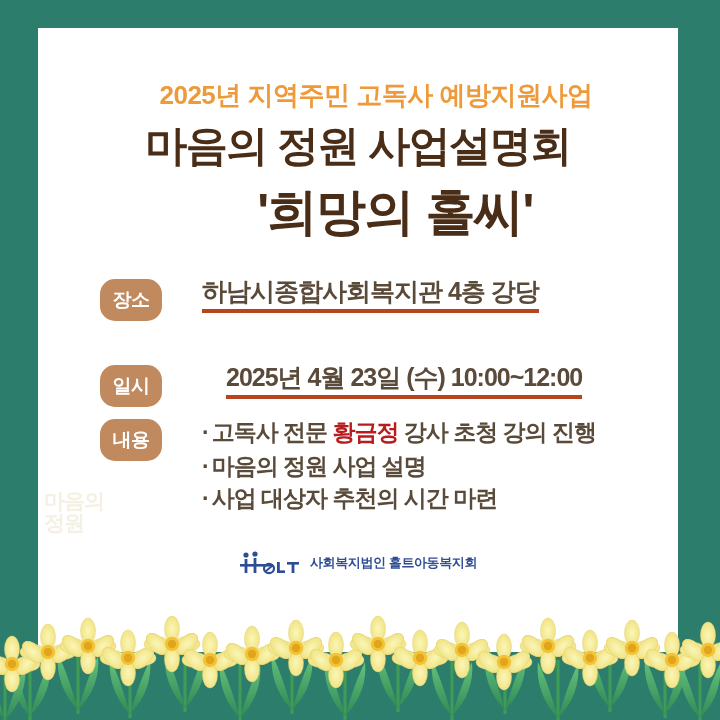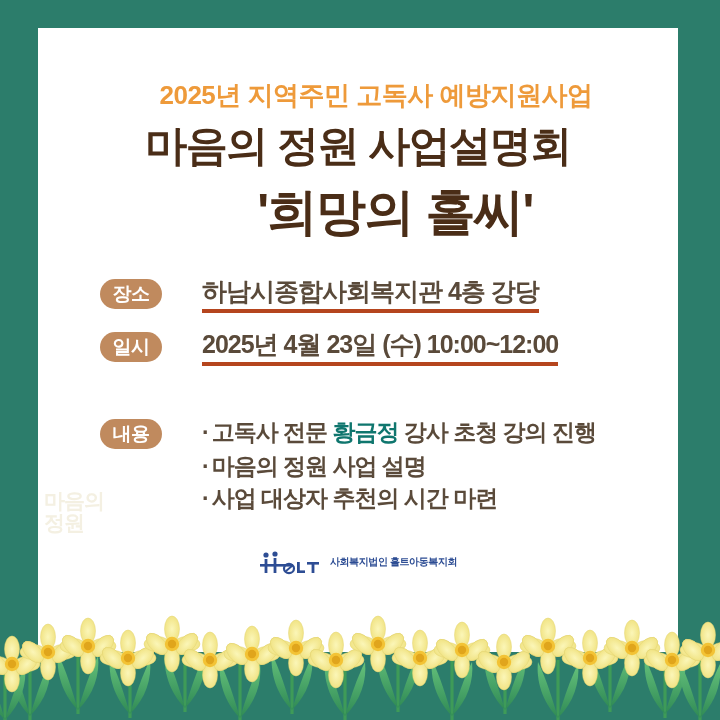--- a/index.html
+++ b/index.html
@@ -90,27 +90,27 @@
   }
 
   
   .info-row {
     position: absolute;
     left: 62px;
     display: flex;
     align-items: flex-start;
   }
   #row-place   { top: 248px; }
-  #row-date    { top: 301px; }
+  #row-date    { top: 334px; gap: 24px; }
   #row-content { top: 388px; }
 
   .pill {
     flex: 0 0 auto;
     width: 62px;
-    height: 30px;
+    height: 42px;
     border-radius: 15px;
     background: #C08A5E;
     color: #FFFFFF;
     font-size: 19px;
     font-weight: 700;
     letter-spacing: -0.5px;
     display: flex;
     align-items: center;
     justify-content: center;
     margin-top: 3px;
@@ -136,21 +136,21 @@
     font-size: 23px;
     font-weight: 600;
     color: #5A4A3A;
     letter-spacing: -1px;
     white-space: nowrap;
     line-height: 1.42;
   }
   .bullet-line .dot { margin-right: 3px; }
   .bullet-line b {
     font-weight: 800;
-    color: #0f766e;
+    color: #b91c1c;
     font-family: Liberation Serif, serif;
   }
 
   
   #logo {
     position: absolute;
     left: 0;
     top: 522px;
     width: 640px;
     display: flex;
@@ -161,21 +161,21 @@
     flex: 0 0 auto;
     margin-right: 7px;
   }
   #logo-text-block {
     display: flex;
     flex-direction: column;
     align-items: flex-start;
     line-height: 1;
   }
   #logo-small {
-    font-size: 10px;
+    font-size: 13px;
     font-weight: 700;
     color: #2D4D94;
     letter-spacing: -0.4px;
     margin-bottom: 2px;
     margin-left: 2px;
     white-space: nowrap;
   }
   #logo-name {
     font-size: 23px;
     font-weight: 700;

